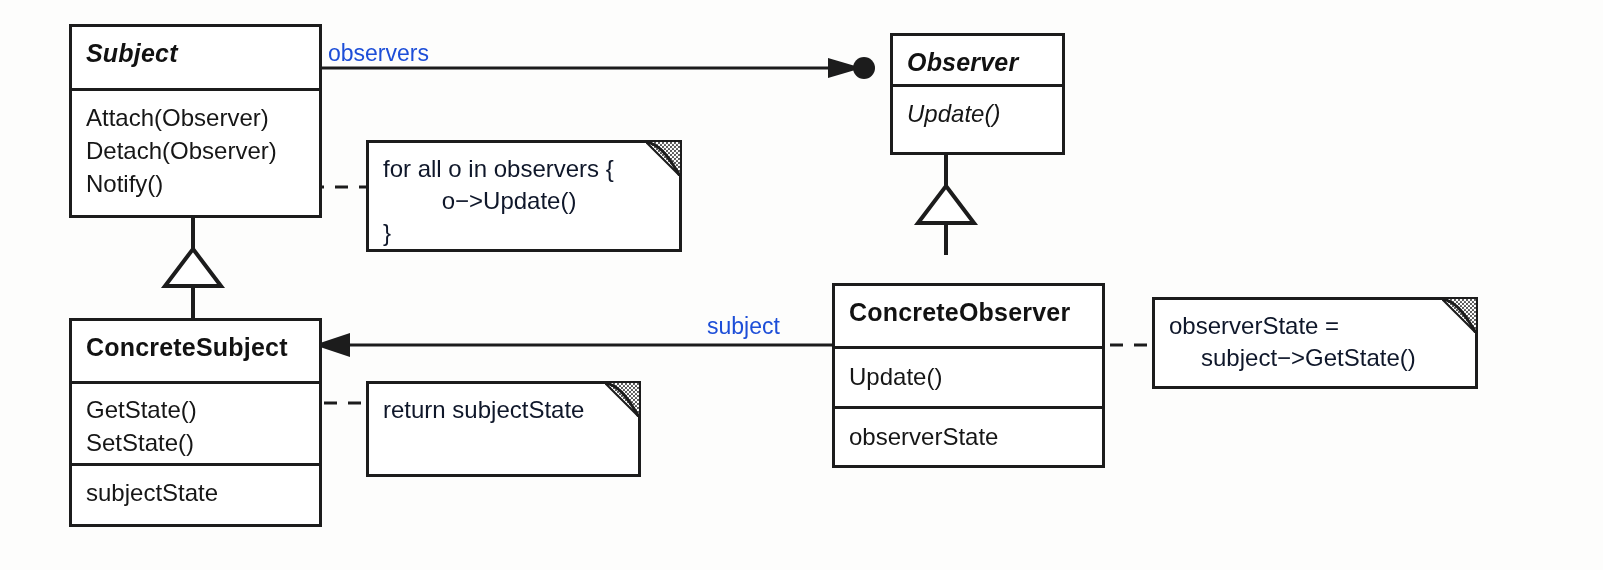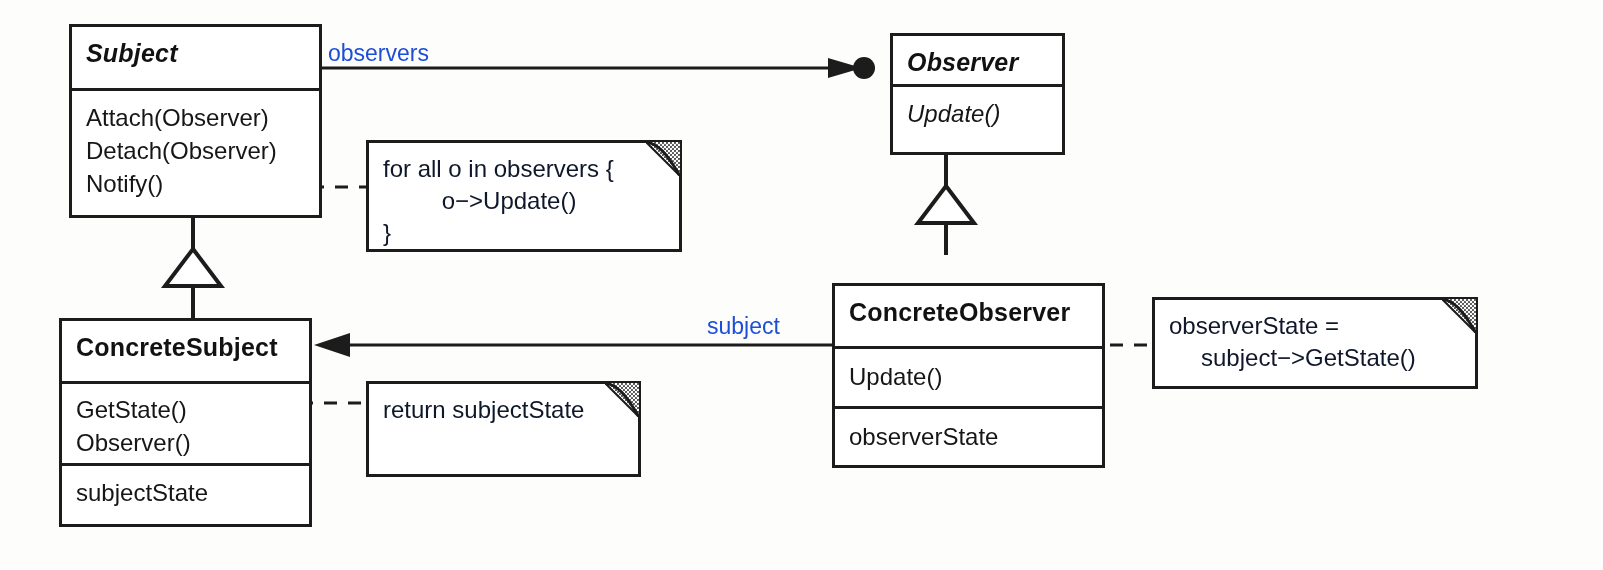--- a/index.html
+++ b/index.html
@@ -155,27 +155,27 @@
 
   <div class="umlbox" style="left:890px; top:33px; width:175px; height:122px;">
     <div class="compartment" style="height:48px;">
       <div class="cls-title abstract">Observer</div>
     </div>
     <div class="compartment" style="height:57px; padding-top:10px;">
       <div class="member abstract">Update()</div>
     </div>
   </div>
 
-  <div class="umlbox" style="left:59px; top:318px; width:253px; height:209px;">
+  <div class="umlbox" style="left:69px; top:318px; width:253px; height:209px;">
     <div class="compartment" style="height:60px;">
       <div class="cls-title">ConcreteSubject</div>
     </div>
     <div class="compartment" style="height:82px; padding-top:9px;">
       <div class="member">GetState()</div>
-      <div class="member">Observer()</div>
+      <div class="member">SetState()</div>
     </div>
     <div class="compartment" style="height:61px; padding-top:10px;">
       <div class="member">subjectState</div>
     </div>
   </div>
 
   <div class="umlbox" style="left:832px; top:255px; width:273px; height:185px;margin-top:28px;">
     <div class="compartment" style="height:60px;">
       <div class="cls-title">ConcreteObserver</div>
     </div>

